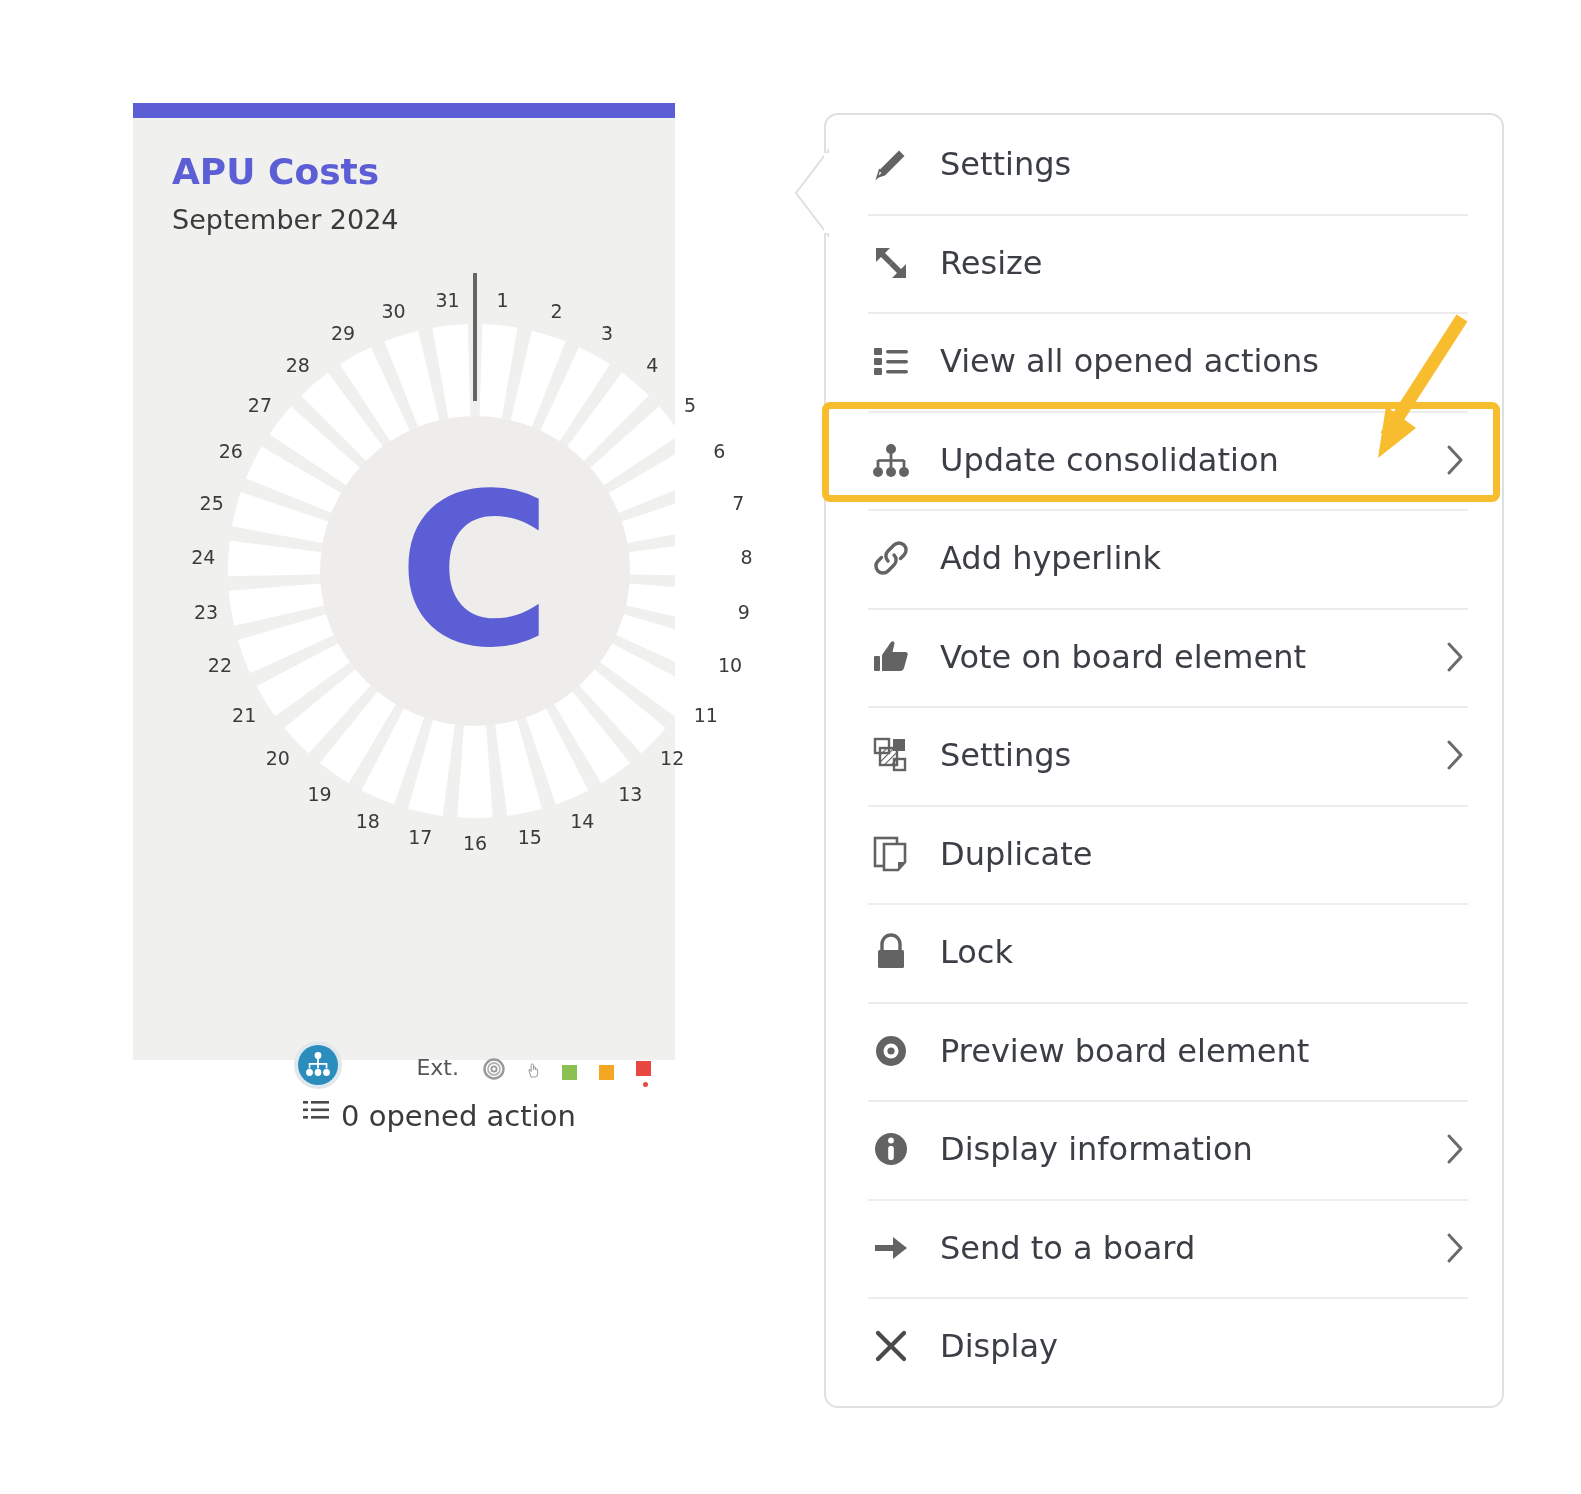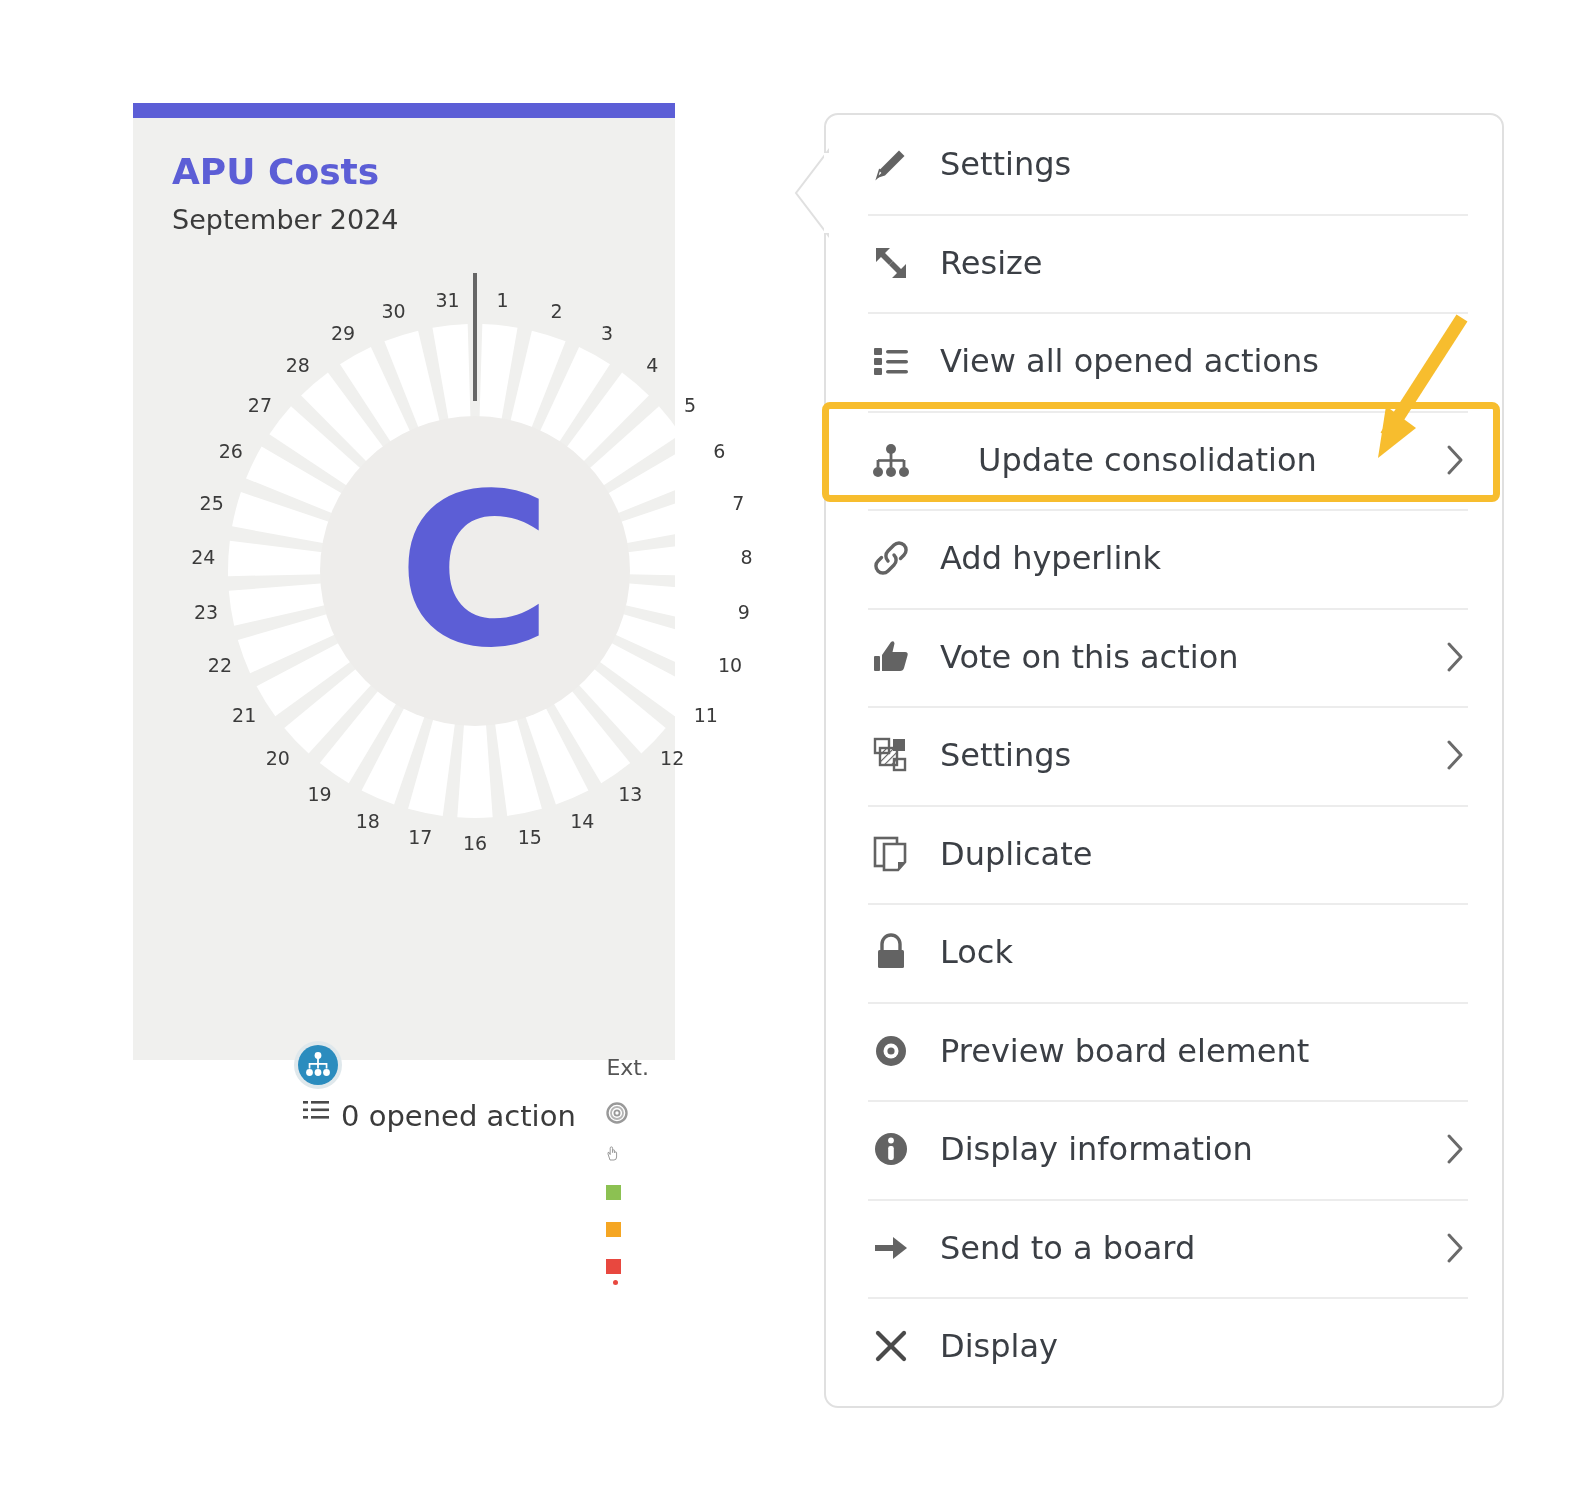--- a/index.html
+++ b/index.html
@@ -67,23 +67,22 @@
     left: 160px;
     top: 937px;
     width: 50px;
     height: 50px;
   }
   #ext-indicator {
     position: absolute;
     right: 24px;
     top: 952px;
     display: flex;
-    align-items: flex-start;
+    align-items: flex-end;
     gap: 22px;
-    flex-direction: column;
   }
   #ext-indicator .ext-label {
     font-size: 22px;
     color: #555;
     margin-right: 2px;
   }
   .sq { width: 15px; height: 15px; display: inline-block; }
   .sq.green  { background: #8cc152; }
   .sq.orange { background: #f5a623; }
   .sq.red    { background: #e8483f; }
@@ -168,21 +167,20 @@
     color: #6a6a6a;
     display: flex;
     align-items: center;
     justify-content: center;
   }
   .mi-chev.hidden { visibility: hidden; }
 
   
   #menu-item-3 {
     z-index: 4;
-    gap: 38px;
   }
   #highlight-box {
     position: absolute;
     left: 822px;
     top: 402px;
     width: 678px;
     height: 100px;
     border: 7px solid #f7bd2e;
     border-radius: 8px;
     box-sizing: border-box;
@@ -432,21 +430,21 @@
       </div>
       <div class="menu-item" id="menu-item-5">
         <span class="mi-icon">
           <svg viewBox="0 0 40 40" width="40" height="40">
             <g fill="#636363">
               <rect x="3" y="19" width="6" height="15" rx="1"></rect>
               <path d="M11 34 L11 18 L20 5 Q23 3 23.5 6.5 L21.5 15 L34 15 Q37.5 15 36.5 18.5 L33 31 Q32.2 34 29 34 Z"></path>
             </g>
           </svg>
         </span>
-        <span class="mi-label">Vote on this action</span>
+        <span class="mi-label">Vote on board element</span>
         <span class="mi-chev">
           <svg viewBox="0 0 24 34" width="24" height="34">
             <polyline points="6,4 18,17 6,30" fill="none" stroke="#6a6a6a" stroke-width="3" stroke-linecap="round" stroke-linejoin="round"></polyline>
           </svg>
         </span>
       </div>
       <div class="menu-item" id="menu-item-6">
         <span class="mi-icon">
           <svg viewBox="0 0 40 40" width="40" height="40">
             <defs>

